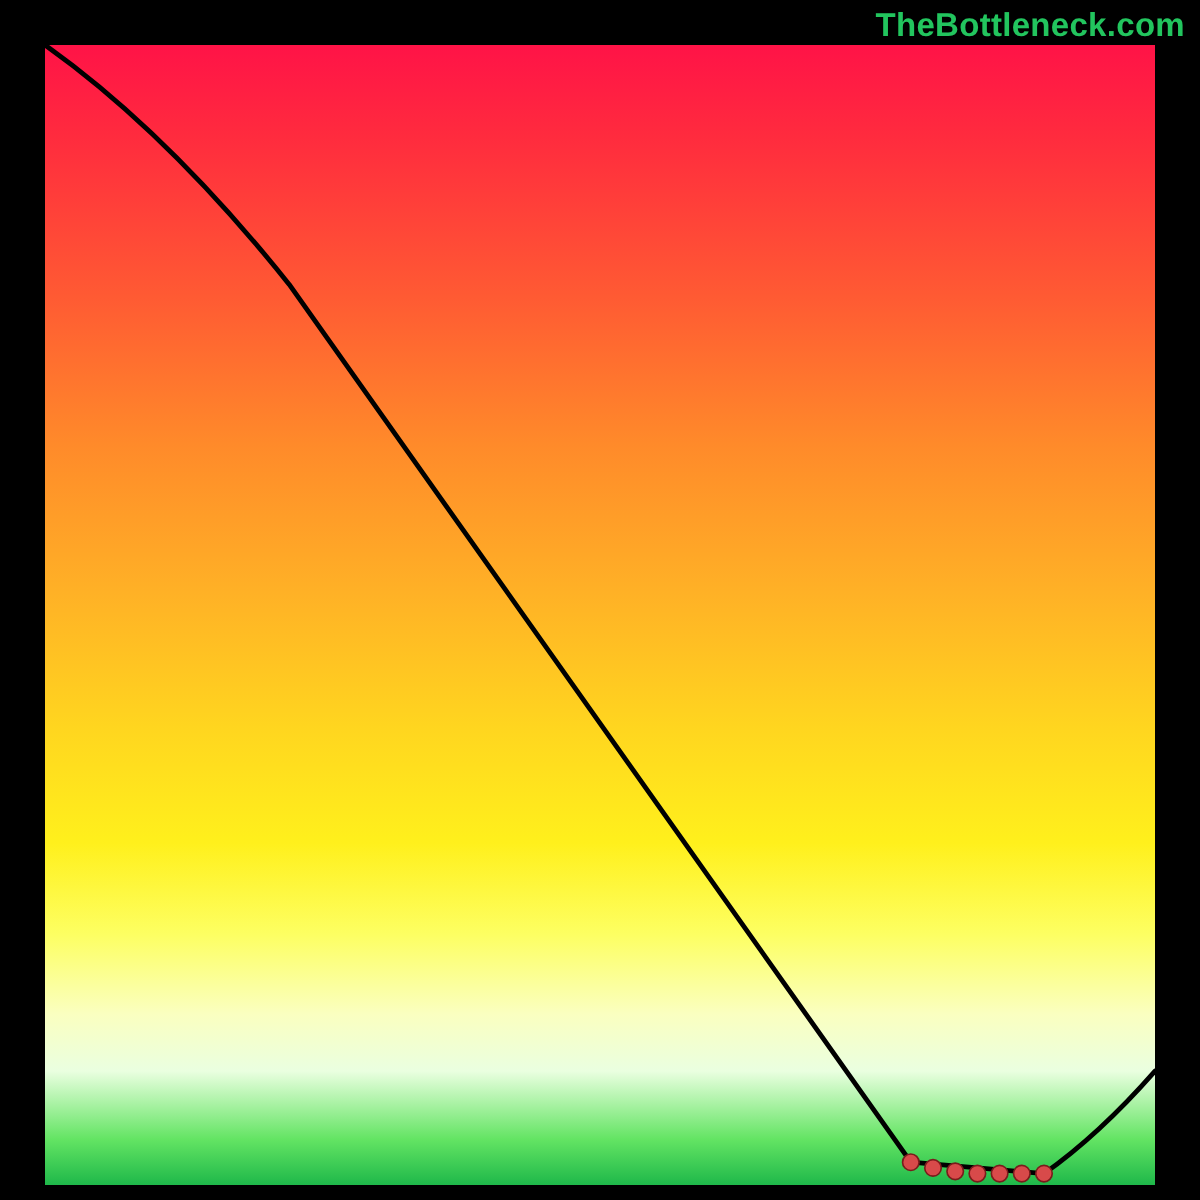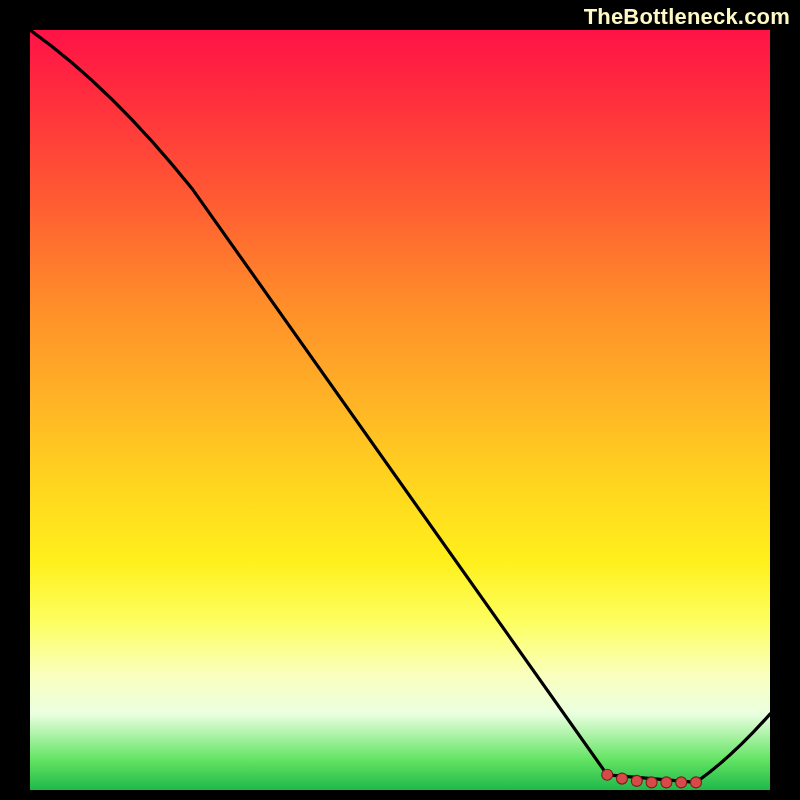--- a/index.html
+++ b/index.html
@@ -10,21 +10,21 @@
     height: 800px;
     background: #000;
   }
   .watermark {
     position: absolute;
     top: 4px;
     right: 10px;
     font-family: Arial, Helvetica, sans-serif;
     font-size: 22px;
     font-weight: 700;
-    color: #fef9c3;
+    color: #22c55e;
     letter-spacing: 0.2px;
   }
   .plot {
     position: absolute;
     left: 30px;
     top: 30px;
     width: 740px;
     height: 760px;
     background: #000;
     overflow: hidden;

